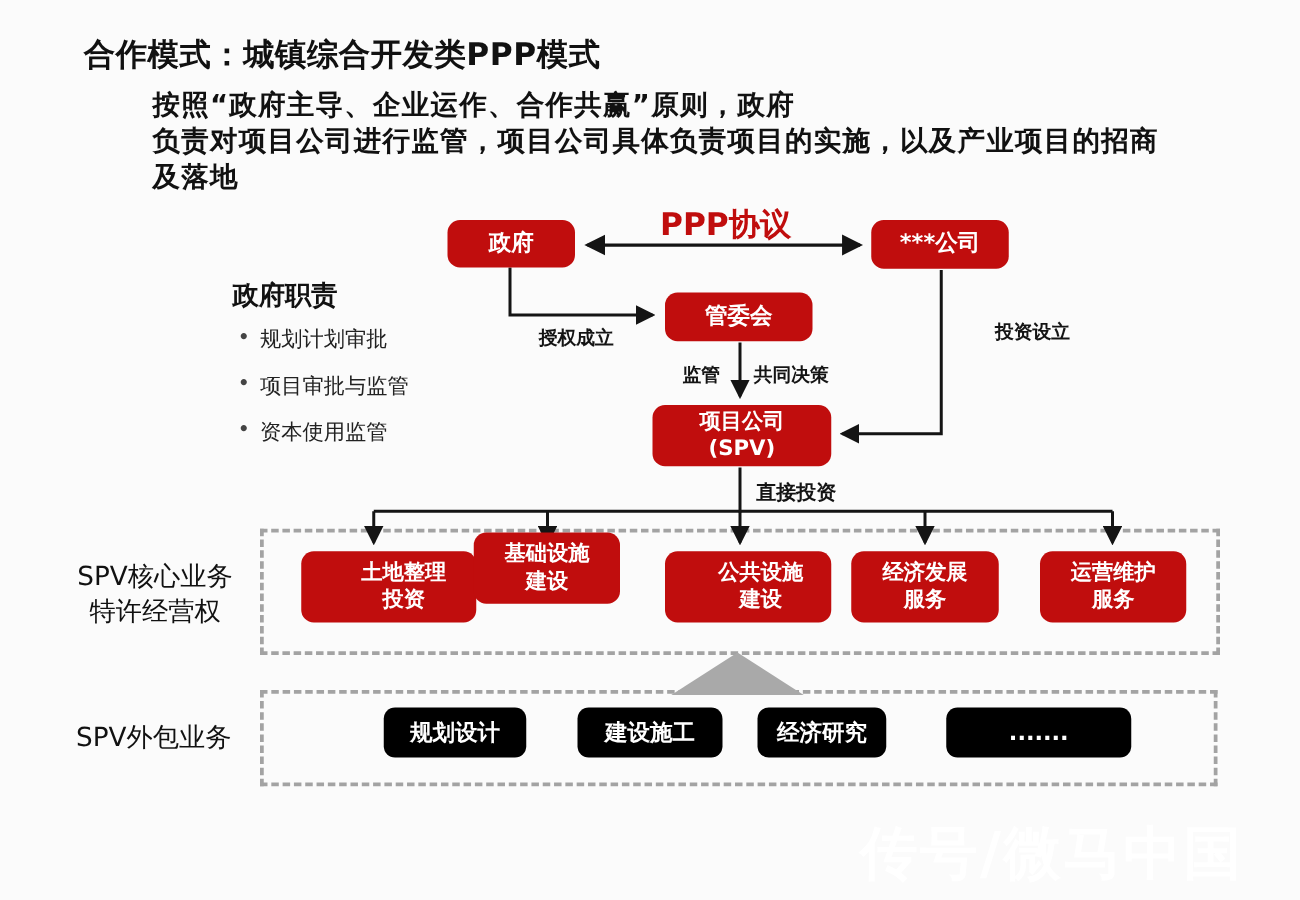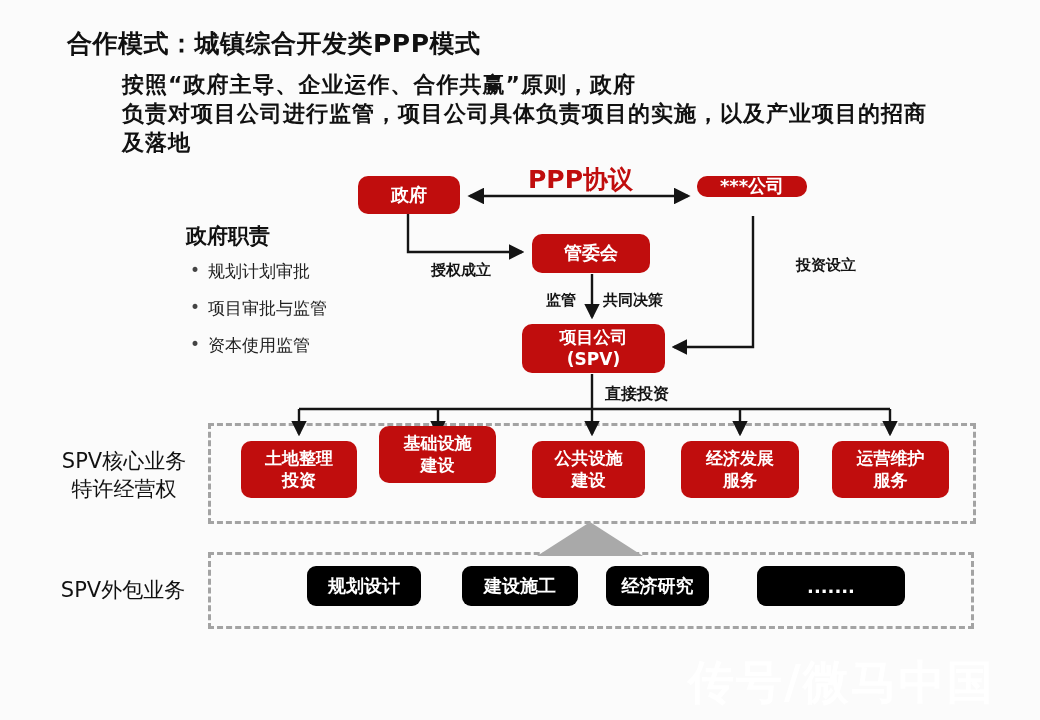--- a/index.html
+++ b/index.html
@@ -65,21 +65,21 @@
     <line x1="592" y1="374" x2="592" y2="410" stroke="#141414" stroke-width="2.4"></line>
     <line x1="299" y1="409" x2="890" y2="409" stroke="#141414" stroke-width="2.4"></line>
     <line x1="299" y1="409" x2="299" y2="434" stroke="#141414" stroke-width="2.4" marker-end="url(#ah)"></line>
     <line x1="438" y1="409" x2="438" y2="434" stroke="#141414" stroke-width="2.4" marker-end="url(#ah)"></line>
     <line x1="592" y1="409" x2="592" y2="434" stroke="#141414" stroke-width="2.4" marker-end="url(#ah)"></line>
     <line x1="740" y1="409" x2="740" y2="434" stroke="#141414" stroke-width="2.4" marker-end="url(#ah)"></line>
     <line x1="890" y1="409" x2="890" y2="434" stroke="#141414" stroke-width="2.4" marker-end="url(#ah)"></line>
   </svg>
 
   <div class="rednode" style="left:358px;top:176px;width:102px;height:38px;font-size:18px;">政府</div>
-  <div class="rednode" style="left:697px;top:176px;width:110px;height:21px;font-size:18px;">***公司</div>
+  <div class="rednode" style="left:697px;top:176px;width:110px;height:39px;font-size:18px;">***公司</div>
   <div class="rednode" style="left:532px;top:234px;width:118px;height:39px;font-size:18px;">管委会</div>
   <div class="rednode" style="left:522px;top:324px;width:143px;height:49px;font-size:17px;">项目公司
 (SPV)</div>
 
   <div class="lbl red-lbl" style="left:528px;top:163px;font-size:25px;">PPP协议</div>
   <div class="lbl" style="left:431px;top:261px;font-size:15px;">授权成立</div>
   <div class="lbl" style="left:796px;top:256px;font-size:15px;">投资设立</div>
   <div class="lbl" style="left:546px;top:291px;font-size:15px;">监管</div>
   <div class="lbl" style="left:603px;top:291px;font-size:15px;">共同决策</div>
   <div class="lbl" style="left:605px;top:384px;font-size:16px;">直接投资</div>
@@ -90,25 +90,25 @@
       <li>规划计划审批</li>
       <li>项目审批与监管</li>
       <li>资本使用监管</li>
     </ul>
   </div>
 
   <div class="dashbox" style="left:208px;top:423px;width:762px;height:95px;"></div>
   <div class="side-label" style="left:50px;top:447px;width:148px;">SPV核心业务
 特许经营权</div>
 
-  <div class="rednode" style="left:241px;top:441px;width:116px;height:57px;font-size:17px;">土地整理
+  <div class="rednode" style="left:241px;top:441px;width:116px;height:57px;font-size:17px;padding-left:24px;">土地整理
 投资</div>
   <div class="rednode" style="left:379px;top:426px;width:117px;height:57px;font-size:17px;">基础设施
 建设</div>
-  <div class="rednode" style="left:532px;top:441px;width:113px;height:57px;font-size:17px;">公共设施
+  <div class="rednode" style="left:532px;top:441px;width:113px;height:57px;font-size:17px;padding-left:20px;">公共设施
 建设</div>
   <div class="rednode" style="left:681px;top:441px;width:118px;height:57px;font-size:17px;">经济发展
 服务</div>
   <div class="rednode" style="left:832px;top:441px;width:117px;height:57px;font-size:17px;">运营维护
 服务</div>
 
   <div class="tri"></div>
 
   <div class="dashbox" style="left:208px;top:552px;width:760px;height:71px;"></div>
   <div class="side-label" style="left:48px;top:576px;width:150px;">SPV外包业务</div>

